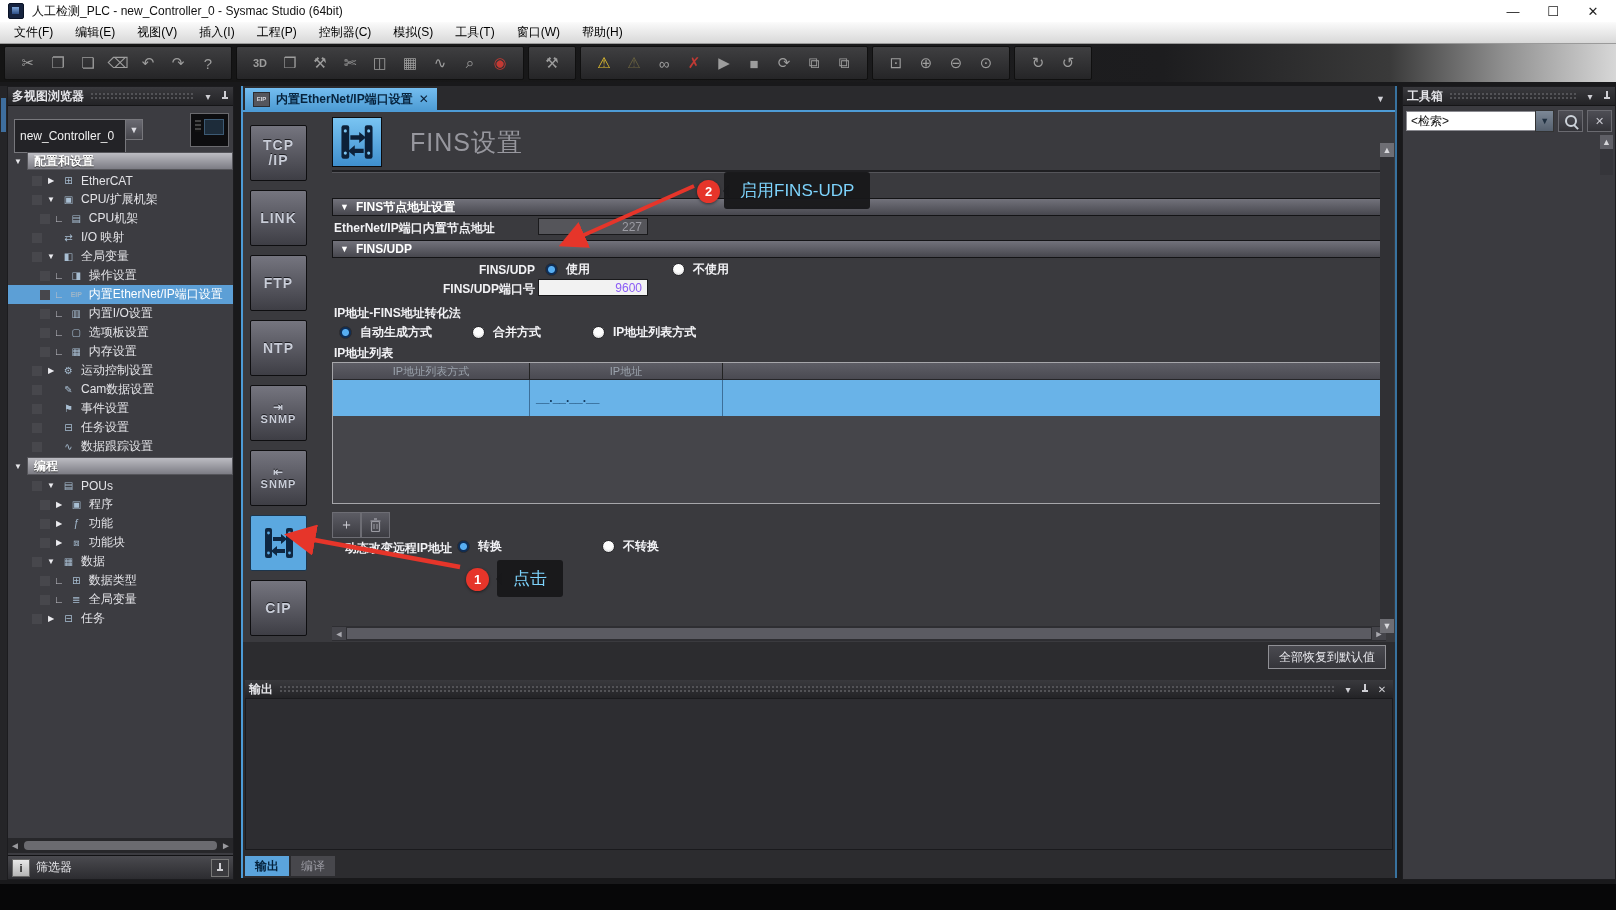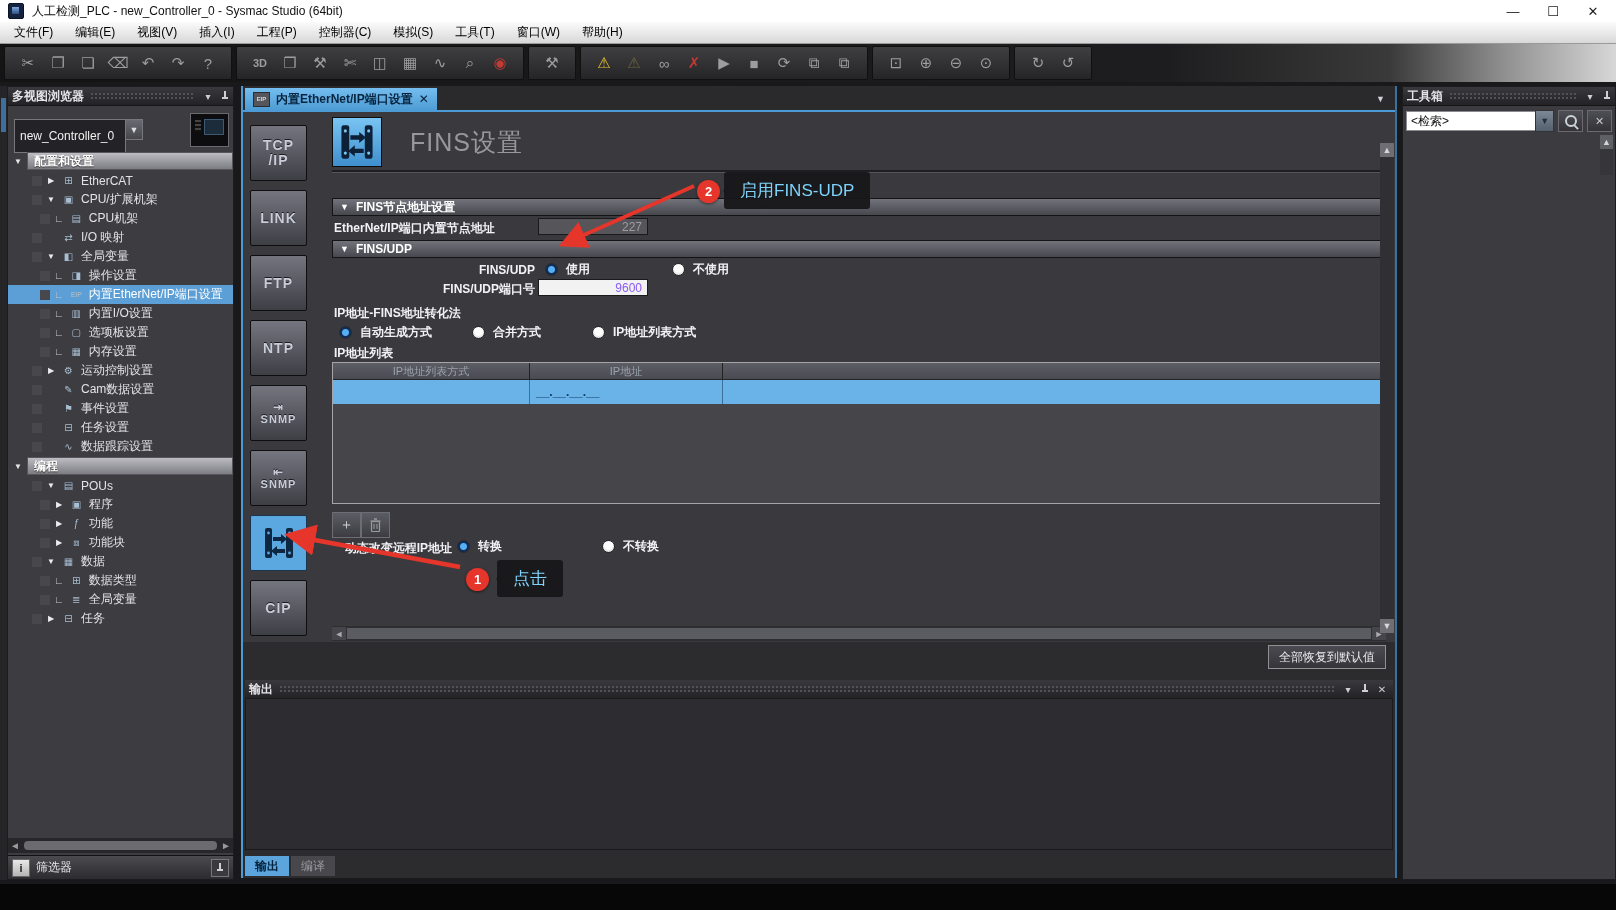--- a/index.html
+++ b/index.html
@@ -102,21 +102,21 @@
   .field.dis{background:#55555a;color:#9c9ca4}
   .field.lite{background:#f2f2f2;color:#8b5cf6}
   .radio{display:inline-block;width:13px;height:13px;border-radius:50%;flex:none;
          background:radial-gradient(circle at 50% 38%,#fdfdfd 0 4px,#bdbdbd 9px);border:1px solid #2a2a2e;box-sizing:border-box}
   .radio.on{background:radial-gradient(circle at 50% 50%,#57aef2 0 3px,#0e2e57 4px 7px)}
   .ropt{position:absolute;display:flex;align-items:center;gap:8px;font-size:12px;font-weight:bold;color:#f2f2f5}
   
   #iptable{position:absolute;left:89px;top:250px;width:1054px;height:142px;background:#45454a;border:1px solid #a6a6aa;box-sizing:border-box}
   #iptable .thead{display:flex;height:16px;background:linear-gradient(#5d5d65,#4a4a52);border-bottom:1px solid #26262a;font-size:11px;color:#9ba3ad}
   #iptable .th{display:flex;align-items:center;justify-content:center;border-right:1px solid #222;box-sizing:border-box}
-  #iptable .selrow{display:flex;height:24px;background:#69b3e8;color:#12395e;font-size:12px;font-weight:bold}
+  #iptable .selrow{display:flex;height:36px;background:#69b3e8;color:#12395e;font-size:12px;font-weight:bold}
   #iptable .td{display:flex;align-items:center;padding-left:6px;border-right:1px solid #3d6f99;box-sizing:border-box}
   .sqbtn{position:absolute;width:27px;height:24px;background:linear-gradient(#5c5c64,#3c3c42);border:1px solid #6d6d74;
          color:#cfcfd6;display:flex;align-items:center;justify-content:center;font-size:14px;cursor:default}
   .sqbtn.dim{color:#85858c}
   
   #dochs{position:absolute;left:89px;top:514px;width:1054px;height:15px;background:#2e2e32;display:flex;align-items:center}
   #dochs .sarr{width:14px;height:13px;background:#45454b;color:#a9a9af;font-size:9px;display:flex;align-items:center;justify-content:center}
   #dochs .thumb{flex:1;height:11px;background:#5b5b62;margin:0 1px}
   #docvs{position:absolute;right:1px;top:57px;width:14px;height:490px;background:#303034}
   #docvs .sarr{position:absolute;left:0;width:14px;height:14px;background:#6e6e74;color:#d8d8dc;font-size:9px;

